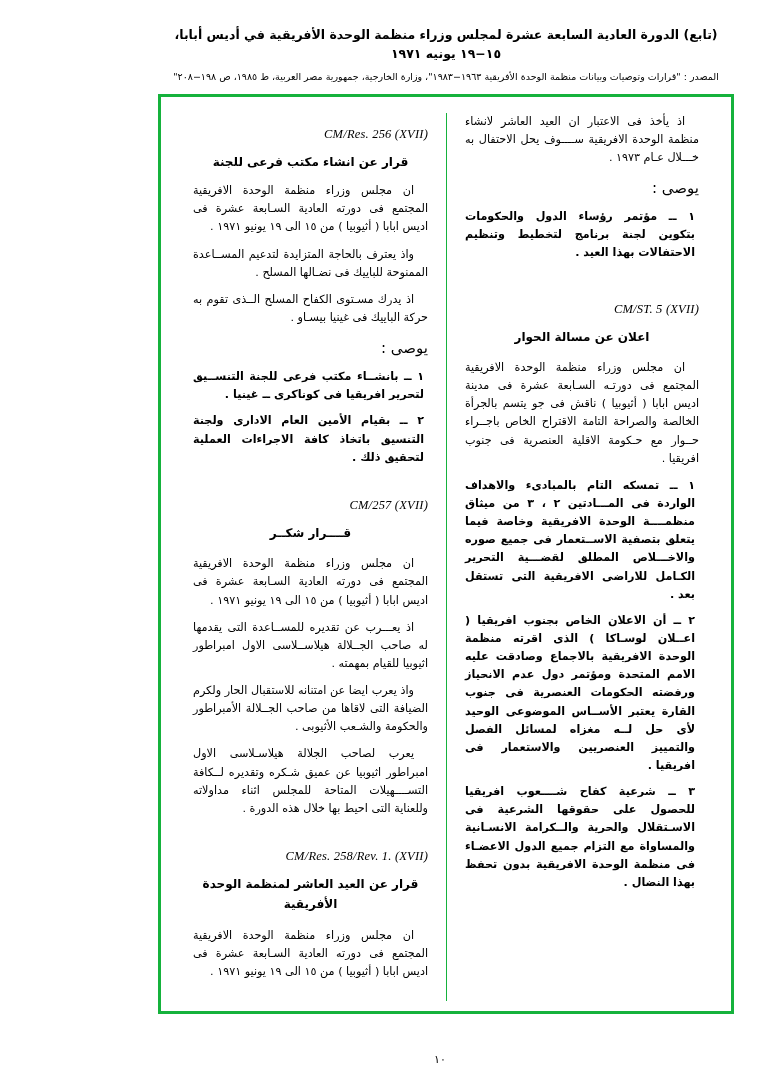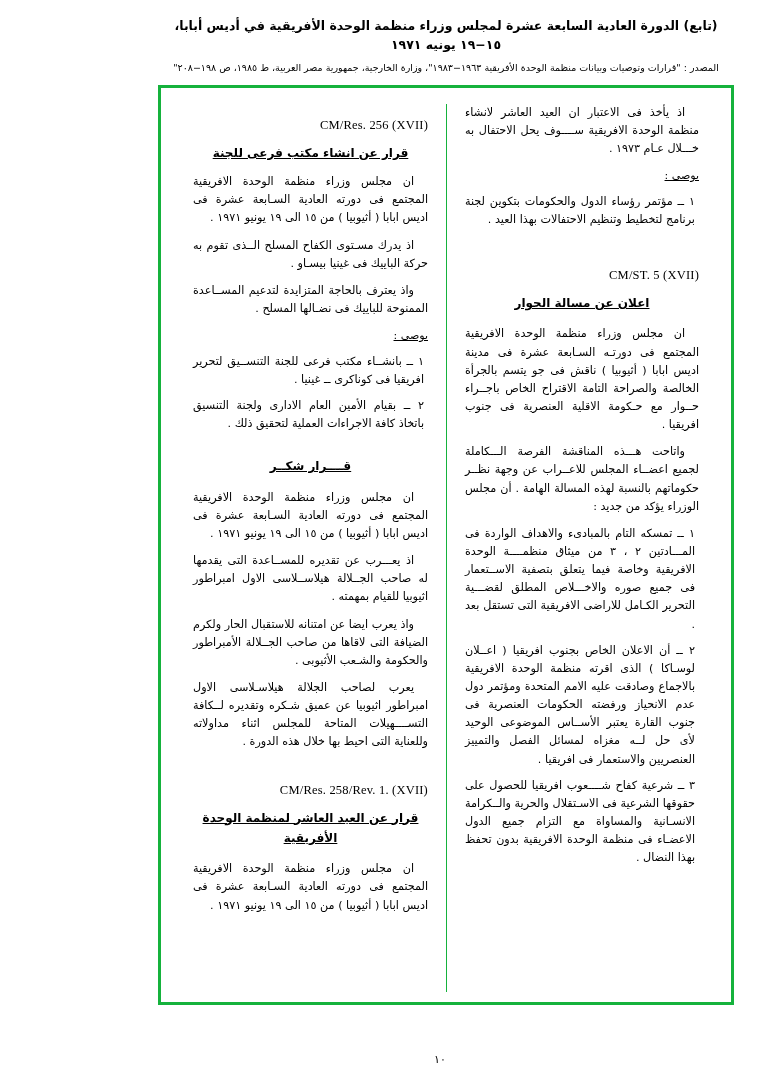--- a/index.html
+++ b/index.html
@@ -12,21 +12,21 @@
     height: 1080px;
     font-family: "DejaVu Sans", sans-serif;
     color: #000000;
     position: relative;
     overflow: hidden;
   }
   .page {
     width: 628px;
     height: 1080px;
     box-sizing: border-box;
-    padding: 17px 26px 0 26px;
+    padding: 26px 26px 0 26px;
     position: relative;
     margin-left: 40px;
   }
   .header {
     text-align: center;
     direction: rtl;
   }
   .header-title {
     font-size: 12.5px;
     font-weight: bold;
@@ -72,43 +72,43 @@
     margin: 0 0 9px 0;
   }
   .para.indent { text-indent: 14px; }
   .code {
     font-family: "Liberation Serif", serif;
     font-size: 12.5px;
     direction: ltr;
     text-align: right;
     margin: 14px 0 10px 0;
     letter-spacing: 0.2px;
+    font-style: italic;
   }
   .res-title {
     font-size: 12px;
     font-weight: bold;
     text-align: center;
     line-height: 1.7;
     margin: 6px 0 10px 0;
-    text-decoration: underline;
   }
   .res-title.single { margin-bottom: 12px; }
   .item {
     font-size: 11.2px;
     line-height: 1.62;
     text-align: justify;
     text-align-last: right;
     margin: 0 0 8px 0;
     padding-right: 4px;
+    font-weight: bold;
   }
   .lead {
-    font-size: 11px;
+    font-size: 15px;
     line-height: 1.6;
     margin: 0 0 8px 0;
-    text-decoration: underline;
   }
   .page-number {
     position: absolute;
     bottom: 14px;
     left: 0;
     right: 12px;
     text-align: center;
     font-size: 11px;
     font-family: "Liberation Serif", serif;
   }
@@ -135,46 +135,46 @@
           <p class="lead">يوصى :</p>
           <p class="item">١ ــ مؤتمر رؤساء الدول والحكومات بتكوين لجنة برنامج لتخطيط وتنظيم الاحتفالات بهذا العيد .</p>
         </div>
 
         <div class="spacer-lg"></div>
 
         <div class="block">
           <div class="code">CM/ST. 5  (XVII)</div>
           <div class="res-title single">اعلان عن مسالة الحوار</div>
           <p class="para indent">ان مجلس وزراء منظمة الوحدة الافريقية المجتمع فى دورتـه السـابعة عشرة فى مدينة اديس ابابا ( أثيوبيا ) ناقش فى جو يتسم بالجرأة الخالصة والصراحة التامة الاقتراح الخاص باجــراء حــوار مع حـكومة الاقلية العنصرية فى جنوب افريقيا .</p>
-          <p class="para indent">واتاحت هـــذه المناقشة الفرصة الـــكاملة لجميع اعضــاء المجلس للاعــراب عن وجهة نظــر حكوماتهم بالنسبة لهذه المسالة الهامة . أن مجلس الوزراء يؤكد من جديد :</p>
           <p class="item">١ ــ تمسكه التام بالمبادىء والاهداف الواردة فى المـــادتين ٢ ، ٣ من ميثاق منظمــــة الوحدة الافريقية وخاصة فيما يتعلق بتصفية الاســتعمار فى جميع صوره والاخـــلاص المطلق لقضـــية التحرير الكـامل للاراضى الافريقية التى تستقل بعد .</p>
           <p class="item">٢ ــ أن الاعلان الخاص بجنوب افريقيا ( اعــلان لوسـاكا ) الذى اقرته منظمة الوحدة الافريقية بالاجماع وصادقت عليه الامم المتحدة ومؤتمر دول عدم الانحياز ورفضته الحكومات العنصرية فى جنوب القارة يعتبر الأســاس الموضوعى الوحيد لأى حل لــه مغزاه لمسائل الفصل والتمييز العنصريين والاستعمار فى افريقيا .</p>
           <p class="item">٣ ــ شرعية كفاح شــــعوب افريقيا للحصول على حقوقها الشرعية فى الاسـتقلال والحرية والــكرامة الانسـانية والمساواة مع التزام جميع الدول الاعضـاء فى منظمة الوحدة الافريقية بدون تحفظ بهذا النضال .</p>
         </div>
 
       </div>
 
       <div class="col left">
 
         <div class="block">
           <div class="code">CM/Res. 256  (XVII)</div>
           <div class="res-title">
             <div>قرار عن انشاء مكتب فرعى للجنة</div>
           </div>
           <p class="para indent">ان مجلس وزراء منظمة الوحدة الافريقية المجتمع فى دورته العادية السـابعة عشرة فى اديس ابابا ( أثيوبيا ) من ١٥ الى ١٩ يونيو ١٩٧١ .</p>
+          <p class="para indent">واذ يعترف بالحاجة المتزايدة لتدعيم المســاعدة الممنوحة للباييك فى نضـالها المسلح .</p>
           <p class="para indent">اذ يدرك مسـتوى الكفاح المسلح الــذى تقوم به حركة الباييك فى غينيا بيسـاو .</p>
-          <p class="para indent">واذ يعترف بالحاجة المتزايدة لتدعيم المســاعدة الممنوحة للباييك فى نضـالها المسلح .</p>
           <p class="lead">يوصى :</p>
           <p class="item">١ ــ بانشــاء مكتب فرعى للجنة التنســيق لتحرير افريقيا فى كوناكرى ــ غينيا .</p>
           <p class="item">٢ ــ بقيام الأمين العام الادارى ولجنة التنسيق باتخاذ كافة الاجراءات العملية لتحقيق ذلك .</p>
         </div>
 
         <div class="spacer-sm"></div>
 
         <div class="block">
+          <div class="code">CM/257  (XVII)</div>
           <div class="res-title single">قــــرار شكــر</div>
           <p class="para indent">ان مجلس وزراء منظمة الوحدة الافريقية المجتمع فى دورته العادية السـابعة عشرة فى اديس ابابا ( أثيوبيا ) من ١٥ الى ١٩ يونيو ١٩٧١ .</p>
           <p class="para indent">اذ يعـــرب عن تقديره للمســاعدة التى يقدمها له صاحب الجــلالة هيلاســلاسى الاول امبراطور اثيوبيا للقيام بمهمته .</p>
           <p class="para indent">واذ يعرب ايضا عن امتنانه للاستقبال الحار ولكرم الضيافة التى لاقاها من صاحب الجــلالة الأمبراطور والحكومة والشـعب الأثيوبى .</p>
           <p class="para indent">يعرب لصاحب الجلالة هيلاسـلاسى الاول امبراطور اثيوبيا عن عميق شـكره وتقديره لــكافة التســــهيلات المتاحة للمجلس اثناء مداولاته وللعناية التى احيط بها خلال هذه الدورة .</p>
         </div>
 
         <div class="spacer-sm"></div>
 
         <div class="block">

